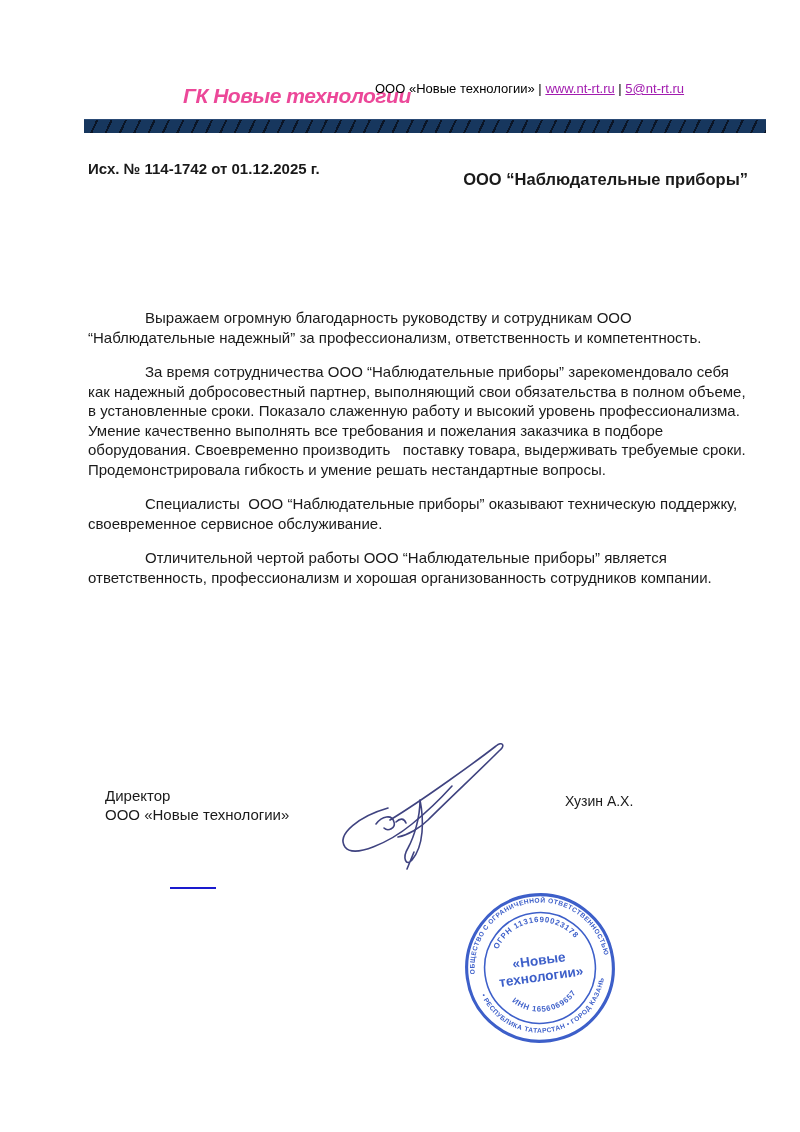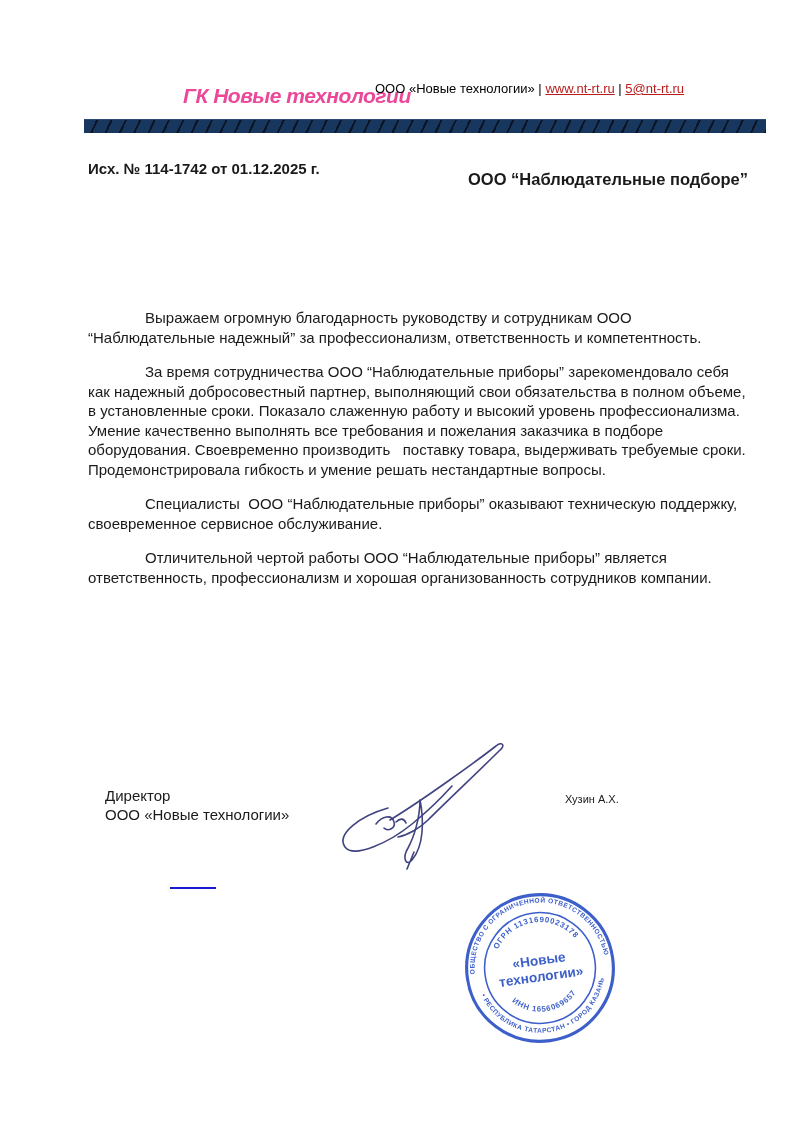--- a/index.html
+++ b/index.html
@@ -15,21 +15,21 @@
   
   .logo{
     position:absolute;left:183px;top:84px;
     font-size:21px;font-weight:bold;font-style:italic;
     color:#ec4899;letter-spacing:-0.5px;white-space:nowrap;
   }
   .header-info{
     position:absolute;left:375px;top:81px;
     font-size:13px;line-height:16px;color:#000;white-space:nowrap;
   }
-  .header-info a{color:#b91c1c;text-decoration:underline;}
+  .header-info a{color:#a21caf;text-decoration:underline;}
   .hatch-bar{
     position:absolute;left:84px;top:119px;width:682px;height:13px;
     background:repeating-linear-gradient(115deg,
       #17375e 0px,#17375e 11px,#0b1526 11px,#0b1526 13px);
     border-top:1px solid #2a4a75;
   }
   
   .ref-line{
     position:absolute;left:88px;top:160px;
     font-size:15px;font-weight:bold;
@@ -44,21 +44,21 @@
   }
   .body-text p{
     margin:0 0 15px 0;text-indent:57px;white-space:pre-wrap;
   }
   
   .sig-left{
     position:absolute;left:105px;top:774px;
     font-size:15px;line-height:19px;margin-top:12px;
   }
   .sig-name{
-    position:absolute;left:565px;top:793px;font-size:11px;text-align:center;
+    position:absolute;left:565px;top:793px;font-size:14px;text-align:center;
   }
   .signature-svg{position:absolute;left:328px;top:738px;}
   .blue-line{
     position:absolute;left:170px;top:887px;width:46px;height:2px;
     background:#1a1ace;
   }
   
   .stamp{
     position:absolute;left:462px;top:890px;width:156px;height:156px;
     transform:rotate(-8deg);
@@ -81,21 +81,21 @@
       <span>|</span>
       <a href="#">www.nt-rt.ru</a>
       <span>|</span>
       <a href="#">5@nt-rt.ru</a>
     </div>
   </div>
 
   <div class="hatch-bar"></div>
 
   <div class="ref-line">Исх. № 114-1742 от 01.12.2025 г.</div>
-  <div class="recipient">ООО “Наблюдательные подборе”</div>
+  <div class="recipient">ООО “Наблюдательные приборы”</div>
 
   <div class="body-text">
     <p>Выражаем огромную благодарность руководству и сотрудникам ООО “Наблюдательные надежный” за профессионализм, ответственность и компетентность.</p>
     <p>За время сотрудничества ООО “Наблюдательные приборы” зарекомендовало себя как надежный добросовестный партнер, выполняющий свои обязательства в полном объеме, в установленные сроки. Показало слаженную работу и высокий уровень профессионализма. Умение качественно выполнять все требования и пожелания заказчика в подборе оборудования. Своевременно производить   поставку товара, выдерживать требуемые сроки.  Продемонстрировала гибкость и умение решать нестандартные вопросы.</p>
     <p>Специалисты  ООО “Наблюдательные приборы” оказывают техническую поддержку, своевременное сервисное обслуживание.</p>
     <p>Отличительной чертой работы ООО “Наблюдательные приборы” является ответственность, профессионализм и хорошая организованность сотрудников компании.</p>
   </div>
 
   <div class="sig-left">
     <div>Директор</div>

